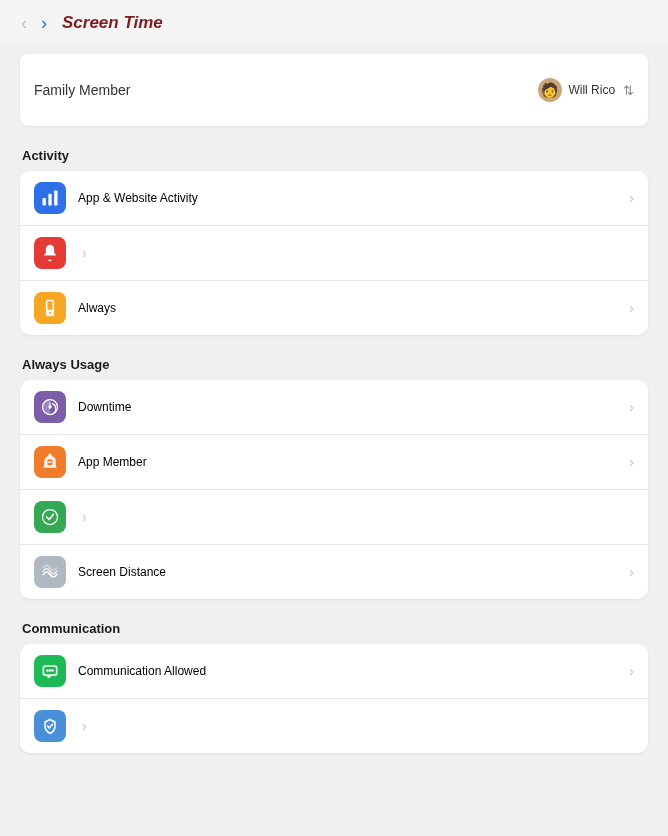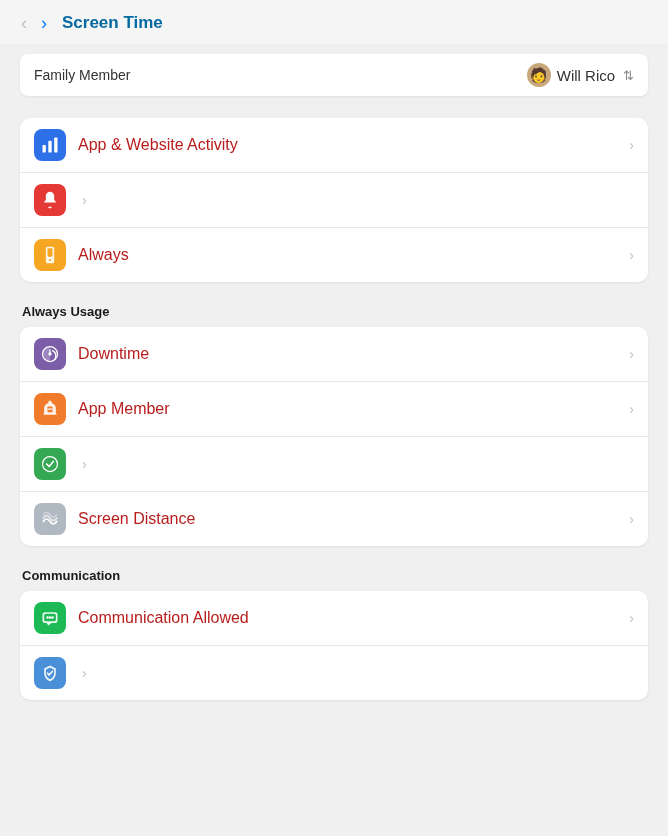--- a/index.html
+++ b/index.html
@@ -31,38 +31,39 @@
       line-height: 1;
     }
     .nav-btn.disabled {
       color: #c0c0c0;
       cursor: default;
     }
 
     .title-text {
       font-size: 17px;
       font-weight: 600;
-      color: #0369a1;
+      color: #7f1d1d;
       margin-left: 6px;
+      font-style: italic;
     }
 
     .content {
       padding: 10px 20px 20px 20px;
       flex: 1;
       background: #f0f0f0;
       overflow-y: auto;
     }
 
     .family-selector {
       display: flex;
       align-items: center;
       justify-content: space-between;
       background: #ffffff;
       border-radius: 8px;
-      padding: 9px 14px;
+      padding: 24px 14px;
       margin-bottom: 22px;
       box-shadow: 0 1px 3px rgba(0,0,0,0.07);
     }
 
     .family-label {
       font-size: 14px;
       color: #333;
     }
 
     .family-user {
@@ -77,21 +78,21 @@
       height: 24px;
       border-radius: 50%;
       background: #c8a87a;
       display: flex;
       align-items: center;
       justify-content: center;
       font-size: 14px;
     }
 
     .user-name {
-      font-size: 15px;
+      font-size: 12px;
       color: #333;
       font-weight: 400;
     }
 
     .stepper-icon {
       font-size: 13px;
       color: #888;
       margin-left: 2px;
     }
 
@@ -129,22 +130,22 @@
       border-radius: 8px;
       display: flex;
       align-items: center;
       justify-content: center;
       margin-right: 12px;
       flex-shrink: 0;
       font-size: 17px;
     }
 
     .item-label {
-      font-size: 16px;
-      color: #b91c1c;
+      font-size: 12px;
+      color: #000000;
       flex: 1;
     }
 
     .chevron {
       font-size: 14px;
       color: #c0c0c0;
       margin-left: 4px;
     }
 
     
@@ -178,20 +179,21 @@
   <div class="family-selector">
     <span class="family-label">Family Member</span>
     <div class="family-user">
       <div class="user-avatar">🧑</div>
       <span class="user-name">Will Rico</span>
       <span class="stepper-icon">⇅</span>
     </div>
   </div>
 
   <div>
+    <div class="section-title">Activity</div>
     <div class="list-group">
 
       <div class="list-item">
         <div class="item-icon bg-blue">
           <svg class="icon-svg" viewBox="0 0 24 24" fill="white">
             <rect x="3" y="12" width="4" height="9" rx="1"></rect>
             <rect x="10" y="7" width="4" height="14" rx="1"></rect>
             <rect x="17" y="3" width="4" height="18" rx="1"></rect>
           </svg>
         </div>

